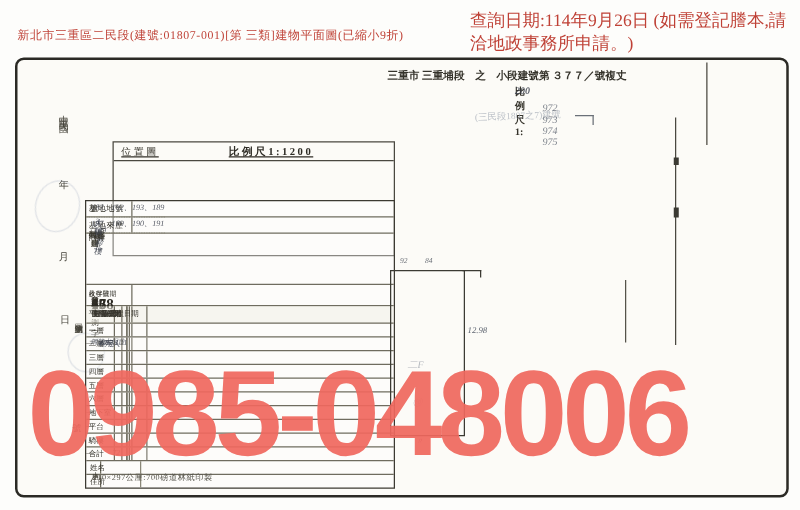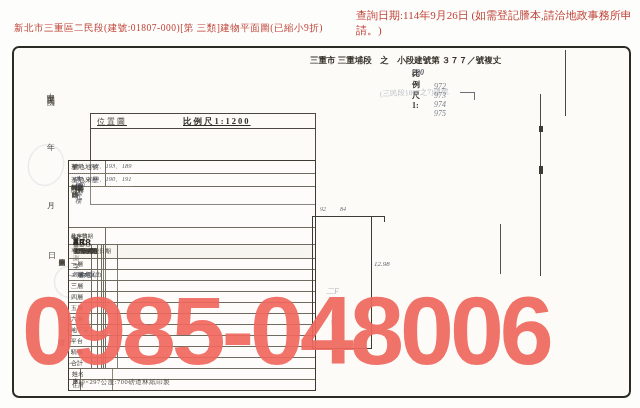--- a/index.html
+++ b/index.html
@@ -1,21 +1,21 @@
 <!DOCTYPE html>
 <html><head>
 <meta charset="utf-8">
 <style>
   html,body{margin:0;padding:0;background:#fdfdfb;width:640px;height:408px;overflow:hidden;}
   body{font-family:"Liberation Serif","DejaVu Serif",serif;color:#3a382f;-webkit-font-smoothing:antialiased;}
   .page{position:relative;width:640px;height:408px;}
 
   
   .sys-title{position:absolute;left:30px;top:5px;font-size:11.5px;font-weight:600;color:#bf4136;letter-spacing:1px;}
-  .query-date{position:absolute;left:356px;top:8px;font-size:11px;color:#bf4136;}
+  .query-date{position:absolute;left:376px;top:8px;font-size:14px;color:#bf4136;}
   .subtitle{position:absolute;left:14px;top:22px;font-size:9.5px;color:#bf4136;letter-spacing:.5px;}
 
   
   .doc{position:absolute;left:12px;top:46px;width:615px;height:348px;border:2px solid #2b2a25;border-radius:7px;background:#fcfbf7;}
   .doc *{position:absolute;}
   .doc-title{left:72px;top:9px;font-size:12.5px;font-weight:bold;letter-spacing:1.5px;color:#2f2d26;}
   .rh1{left:296px;top:7px;font-size:8.5px;font-weight:bold;color:#35332b;white-space:nowrap;}
   .rh-scale{left:398px;top:20px;font-size:8px;font-weight:bold;color:#35332b;}
   .hand{font-style:italic;color:#3f4450;opacity:.85;text-align:center;}
   .faint{color:#98a0ad;opacity:.65;}
@@ -97,21 +97,21 @@
   
   .watermark{position:absolute;left:22px;top:282px;width:612px;font-family:"Liberation Sans","DejaVu Sans",sans-serif;
     font-size:97px;font-weight:bold;letter-spacing:-4px;color:#f0685e;opacity:.92;line-height:1;z-index:50;white-space:nowrap;}
 </style>
 </head>
 <body>
 
 <div class="page">
 
   <div class="query-date">查詢日期:114年9月26日 (如需登記謄本,請洽地政事務所申請。)</div>
-  <div class="subtitle">新北市三重區二民段(建號:01807-000)[第 三類]建物平面圖(已縮小9折)</div>
+  <div class="subtitle">新北市三重區二民段(建號:01807-001)[第 三類]建物平面圖(已縮小9折)</div>
 
   <div class="doc">
 
     <div class="rh1">三重市 三重埔段　之　小段建號第 ３７７／號複丈</div>
     <div class="rh-scale">
       <span>比例尺1:</span>
       <span class="hand">200</span>
     </div>
     <div class="hand-note faint">(三民段1807之7)建號</div>
     <div class="hand-nums">

